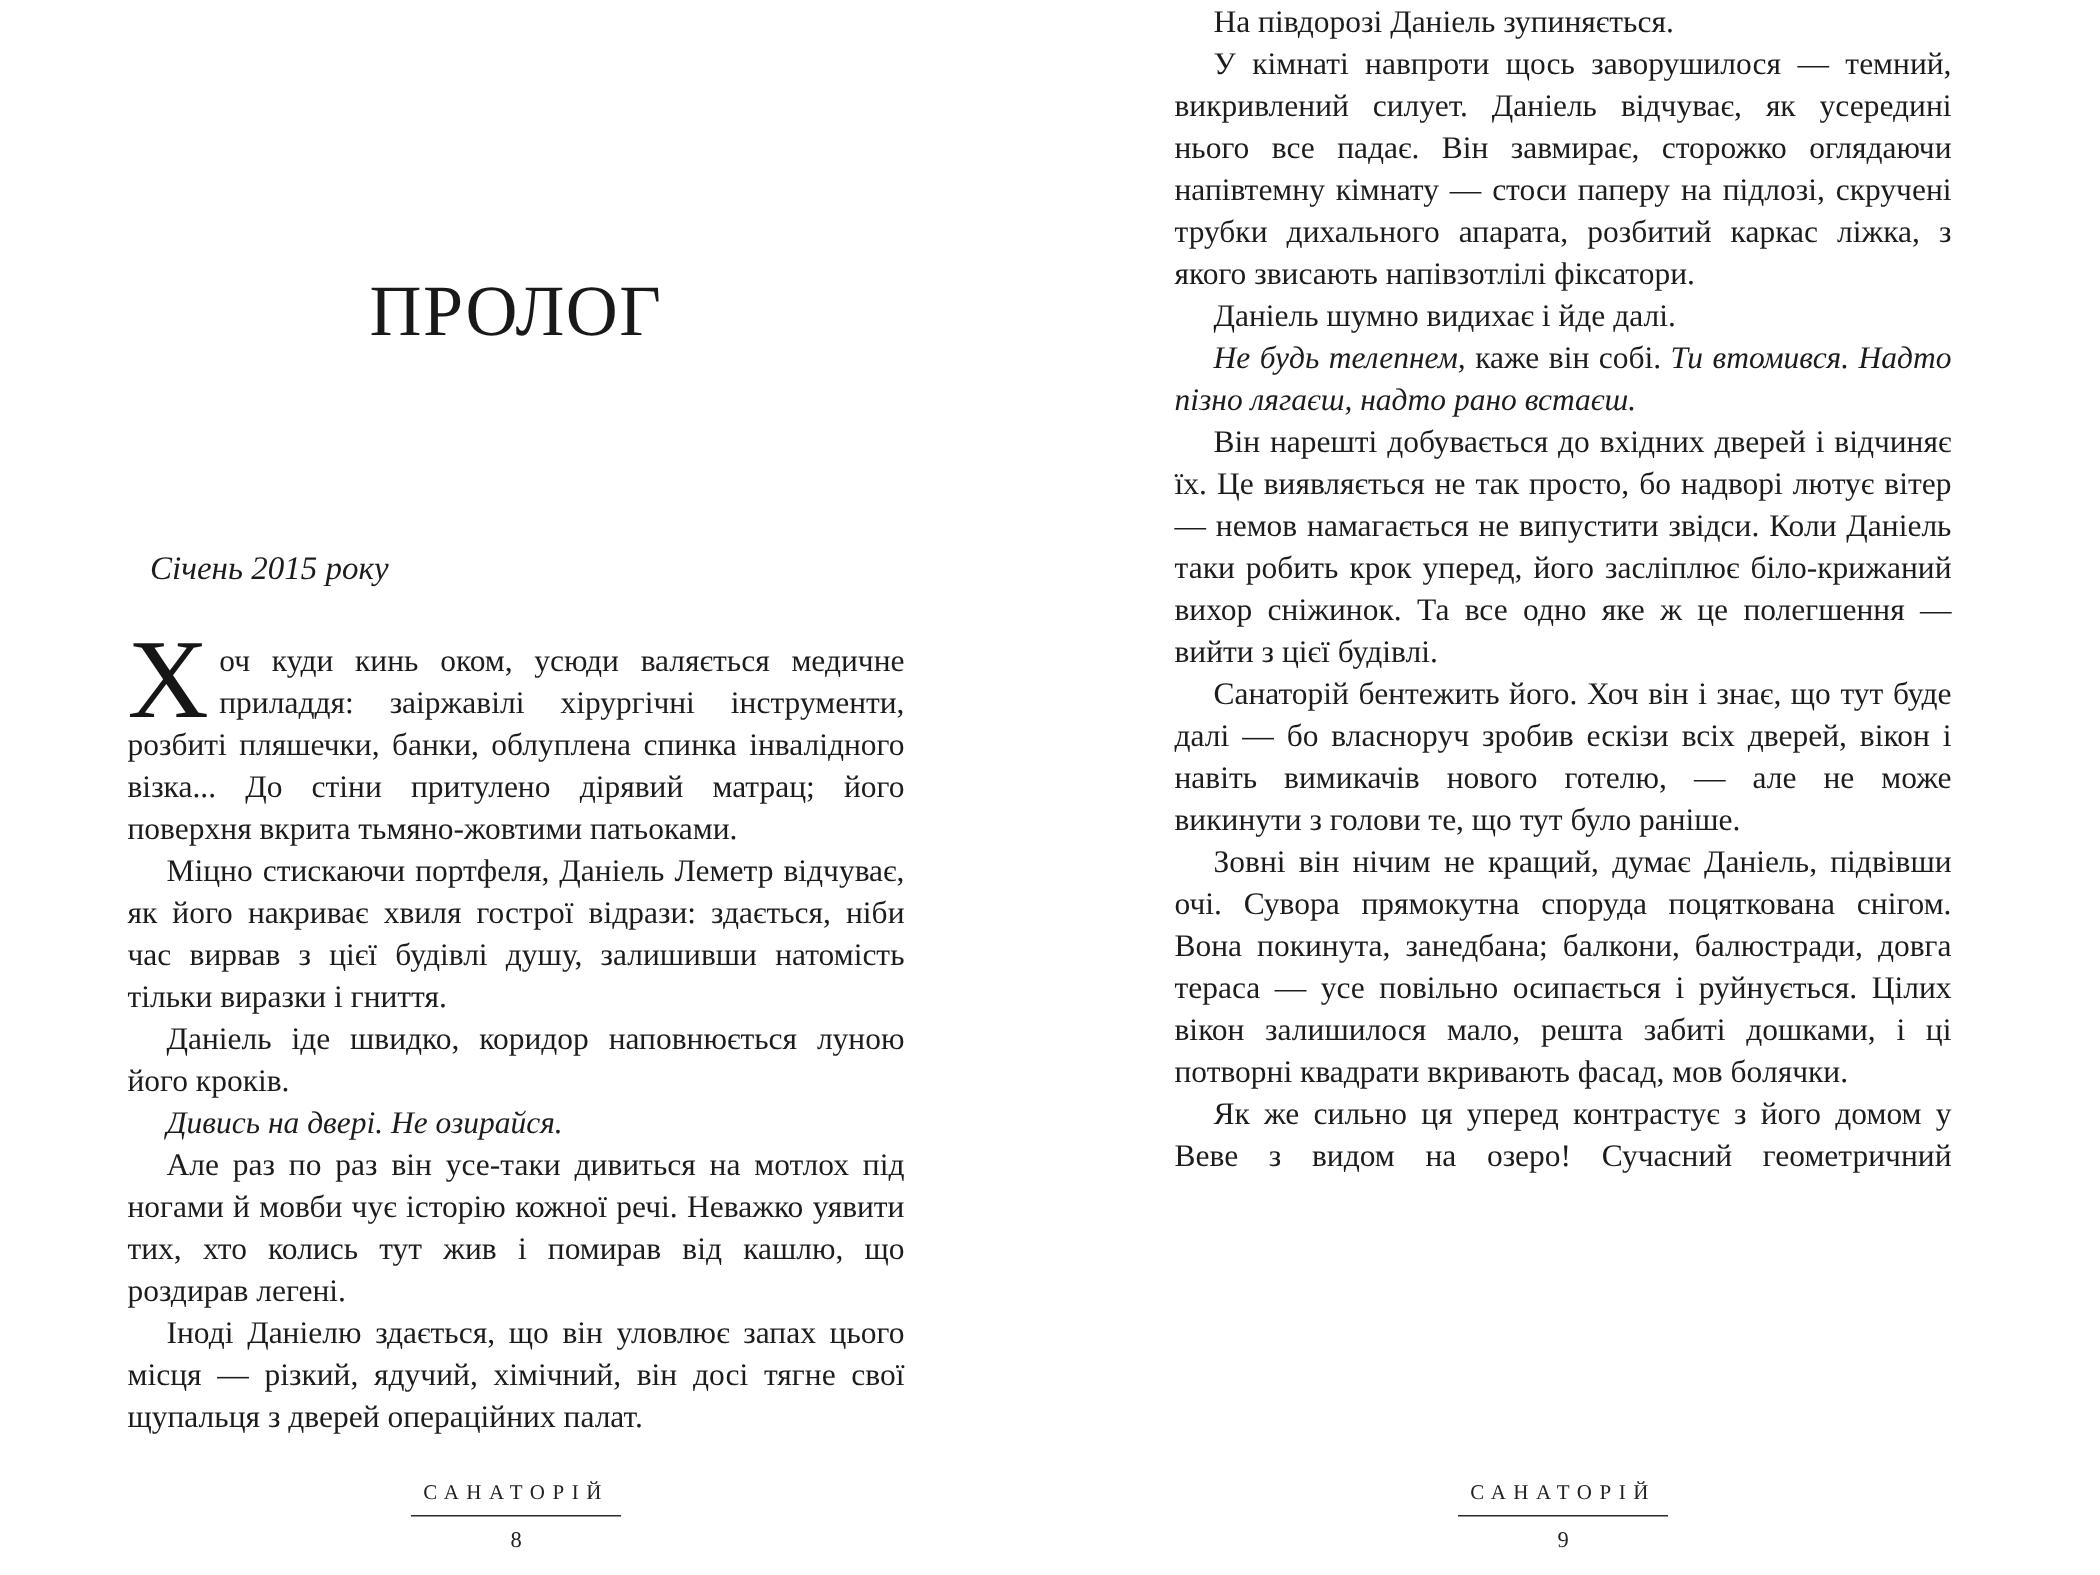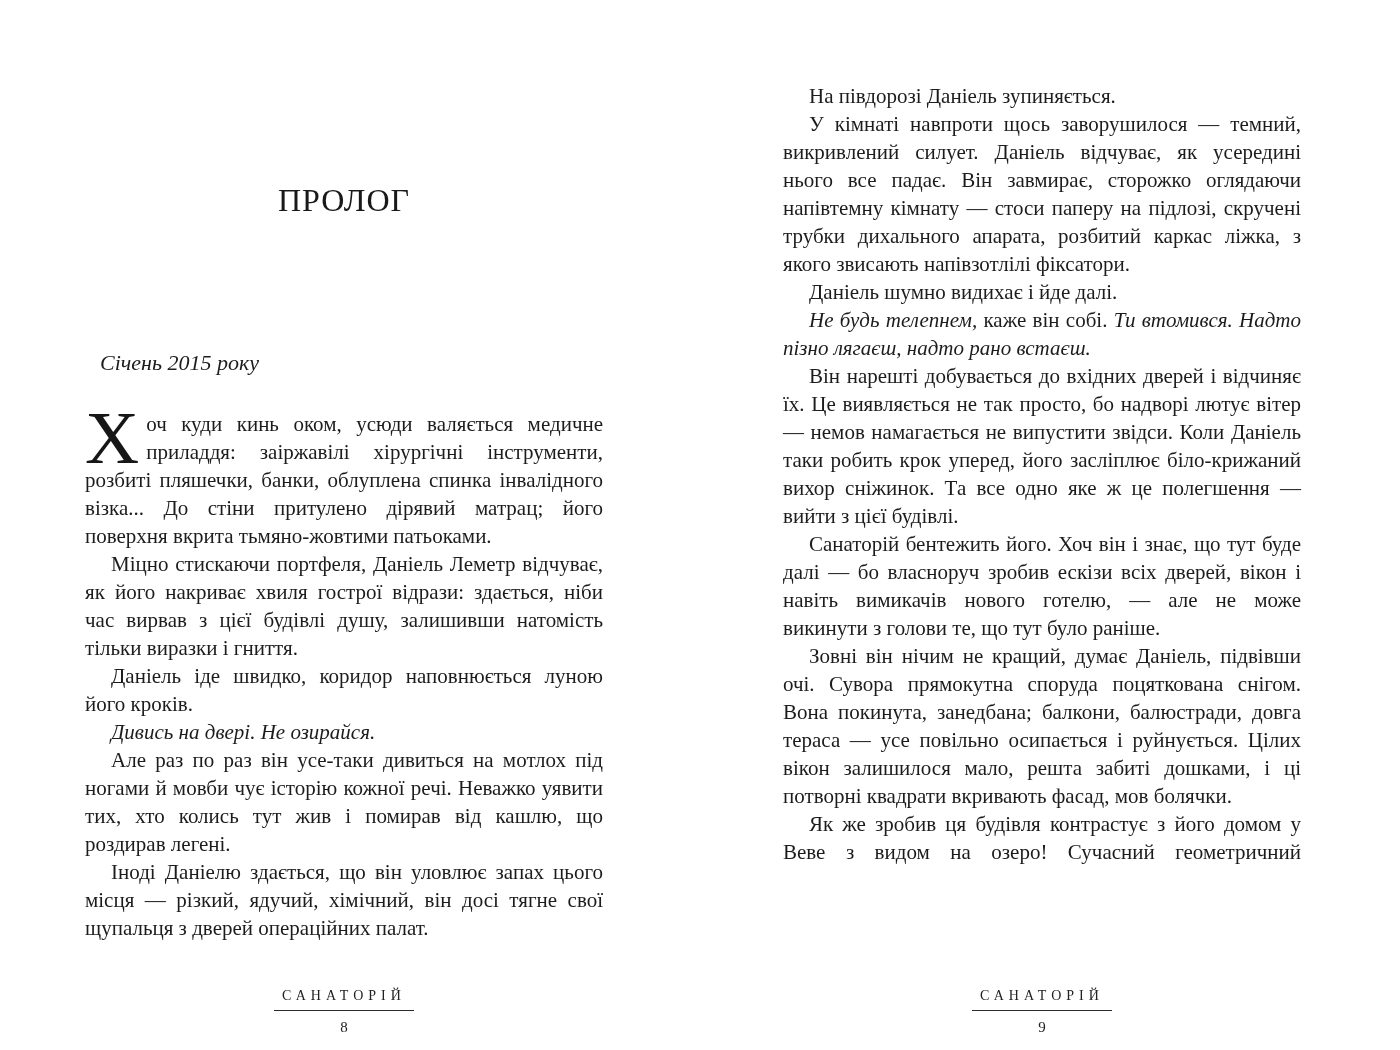--- a/index.html
+++ b/index.html
@@ -12,41 +12,41 @@
   }
   .spread { display: flex; width: 1400px; height: 1050px; }
   .page { position: relative; width: 700px; height: 1050px; }
   .column { position: absolute; top: 0; width: 518px; height: 1050px; }
   .page--left  .column { left: 85px; }
   .page--right .column { left: 83px; }
 
   .chapter-title {
     margin: 184px 0 0 0;
     font-weight: normal;
-    font-size: 32px;
+    font-size: 48px;
     line-height: 1;
     letter-spacing: 1px;
     text-align: center;
     color: #191919;
   }
   .dateline {
     margin: 133px 0 0 15px;
     font-style: italic;
     font-size: 22px;
     line-height: 1.3;
   }
 
   .body-text {
     font-size: 21px;
     line-height: 28px;
     text-align: justify;
     color: #1c1c1c;
   }
   .page--left  .body-text { margin-top: 32px; }
-  .page--right .body-text { margin-top: 82px; }
+  .page--right .body-text { }
   .body-text p { margin: 0; text-indent: 26px; }
   .body-text p.has-dropcap { text-indent: 0; }
   .body-text p.justify-last { text-align-last: justify; }
   .body-text em { font-style: italic; }
 
   .dropcap {
     float: left;
     font-size: 75px;
     line-height: 66px;
     height: 56px;
@@ -102,21 +102,21 @@
   <section class="page page--right">
     <div class="column">
       <div class="body-text">
           <p><span>На півдорозі Даніель зупиняється.</span></p>
           <p><span>У кімнаті навпроти щось заворушилося — темний, викривлений силует. Даніель відчуває, як усередині нього все падає. Він завмирає, сторожко оглядаючи напівтемну кімнату — стоси паперу на підлозі, скручені трубки дихального апарата, розбитий каркас ліжка, з якого звисають напівзотлілі фіксатори.</span></p>
           <p><span>Даніель шумно видихає і йде далі.</span></p>
           <p><em>Не будь телепнем,</em><span> каже він собі. </span><em>Ти втомився. Надто пізно лягаєш, надто рано встаєш.</em></p>
           <p><span>Він нарешті добувається до вхідних дверей і відчиняє їх. Це виявляється не так просто, бо надворі лютує вітер — немов намагається не випустити звідси. Коли Даніель таки робить крок уперед, його засліплює біло-крижаний вихор сніжинок. Та все одно яке ж це полегшення — вийти з цієї будівлі.</span></p>
           <p><span>Санаторій бентежить його. Хоч він і знає, що тут буде далі — бо власноруч зробив ескізи всіх дверей, вікон і навіть вимикачів нового готелю, — але не може викинути з голови те, що тут було раніше.</span></p>
           <p><span>Зовні він нічим не кращий, думає Даніель, підвівши очі. Сувора прямокутна споруда поцяткована снігом. Вона покинута, занедбана; балкони, балюстради, довга тераса — усе повільно осипається і руйнується. Цілих вікон залишилося мало, решта забиті дошками, і ці потворні квадрати вкривають фасад, мов болячки.</span></p>
-          <p class="justify-last"><span>Як же зробив ця будівля контрастує з його домом у Веве з видом на озеро! Сучасний геометричний</span></p>
+          <p class="justify-last"><span>Як же сильно ця уперед контрастує з його домом у Веве з видом на озеро! Сучасний геометричний</span></p>
         </div>
       <footer class="page-footer">
         <div class="running-title">САНАТОРІЙ</div>
         <div class="footer-rule"></div>
         <div class="page-number">9</div>
       </footer>
     </div>
   </section>
 
 </div>

